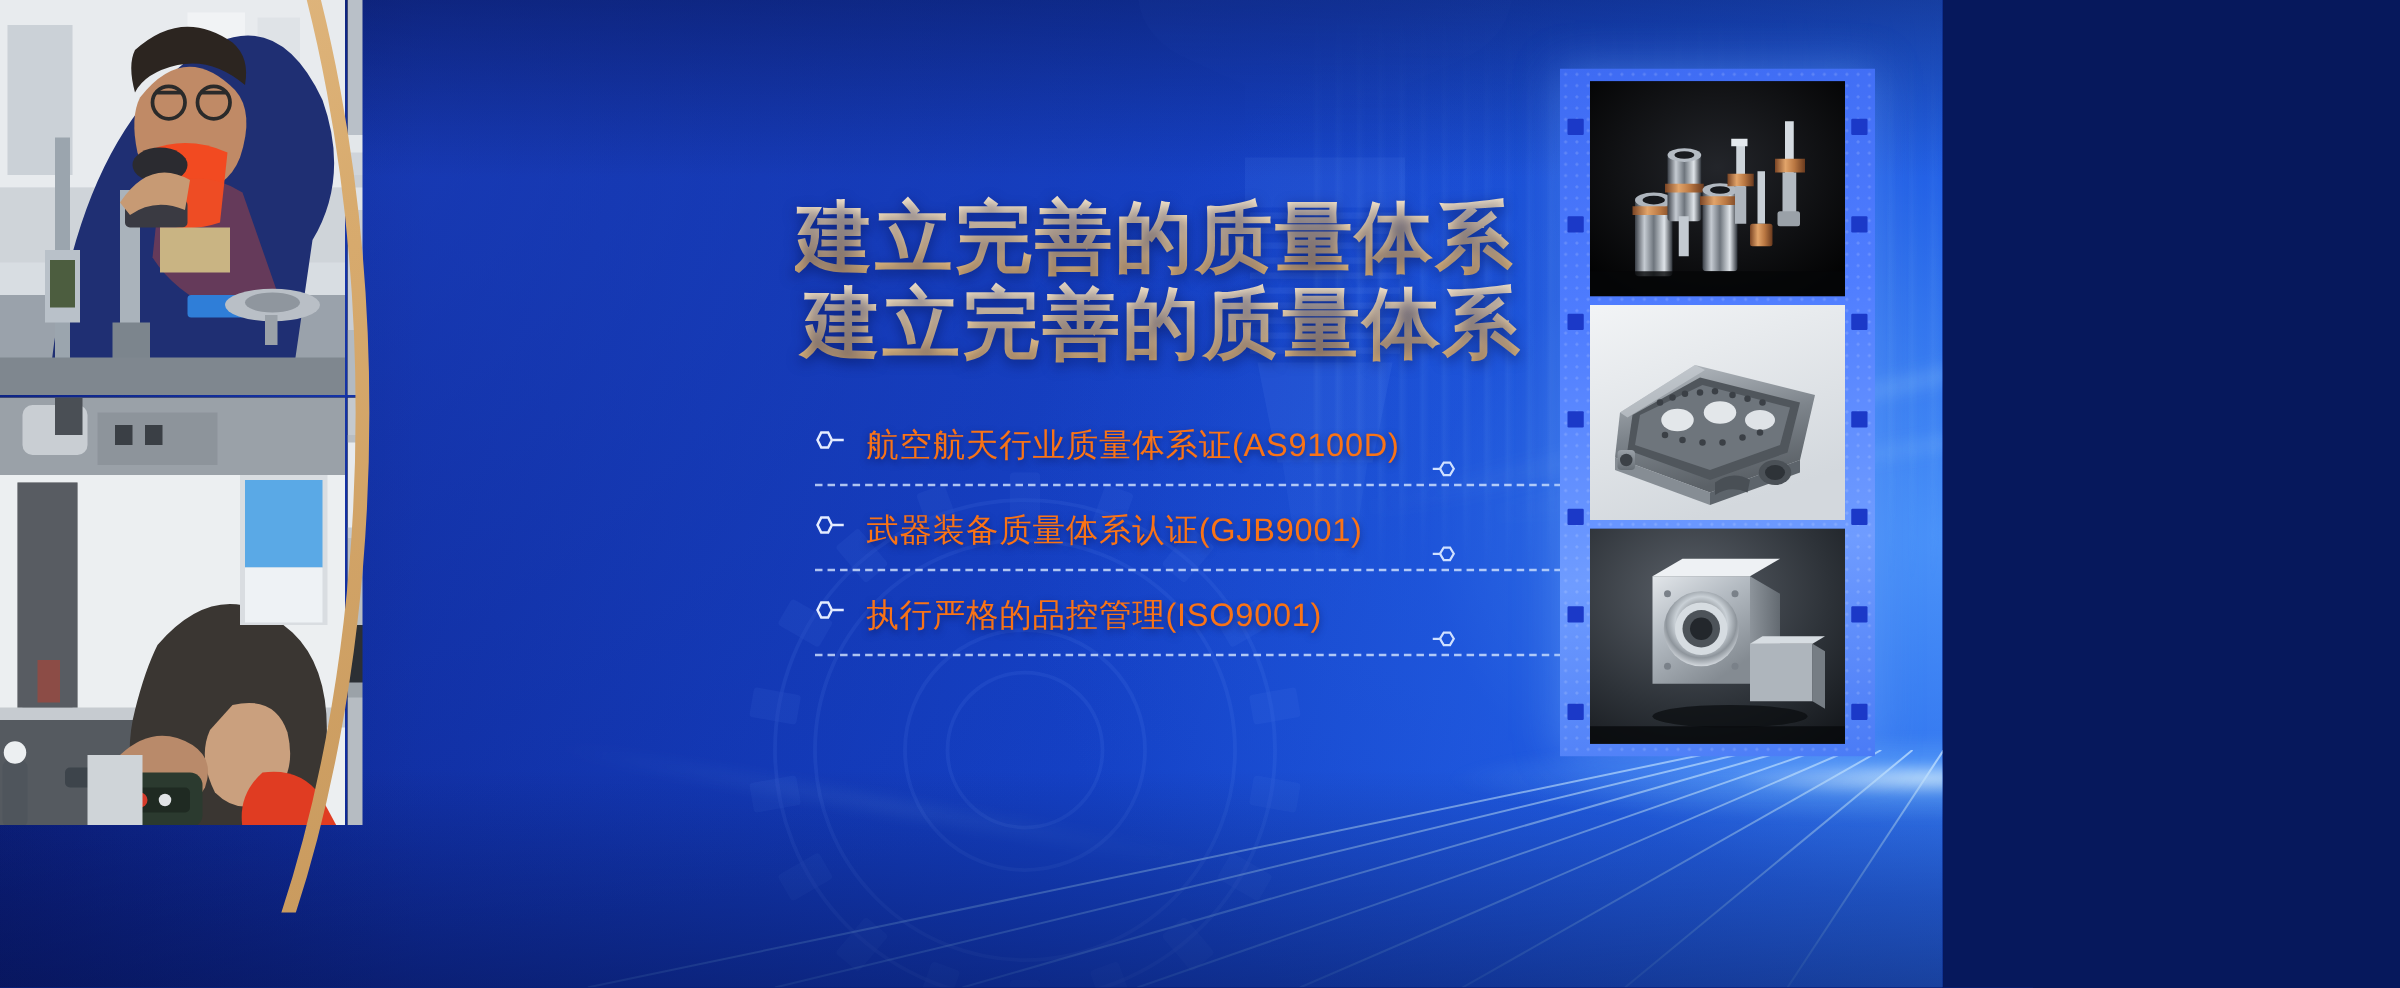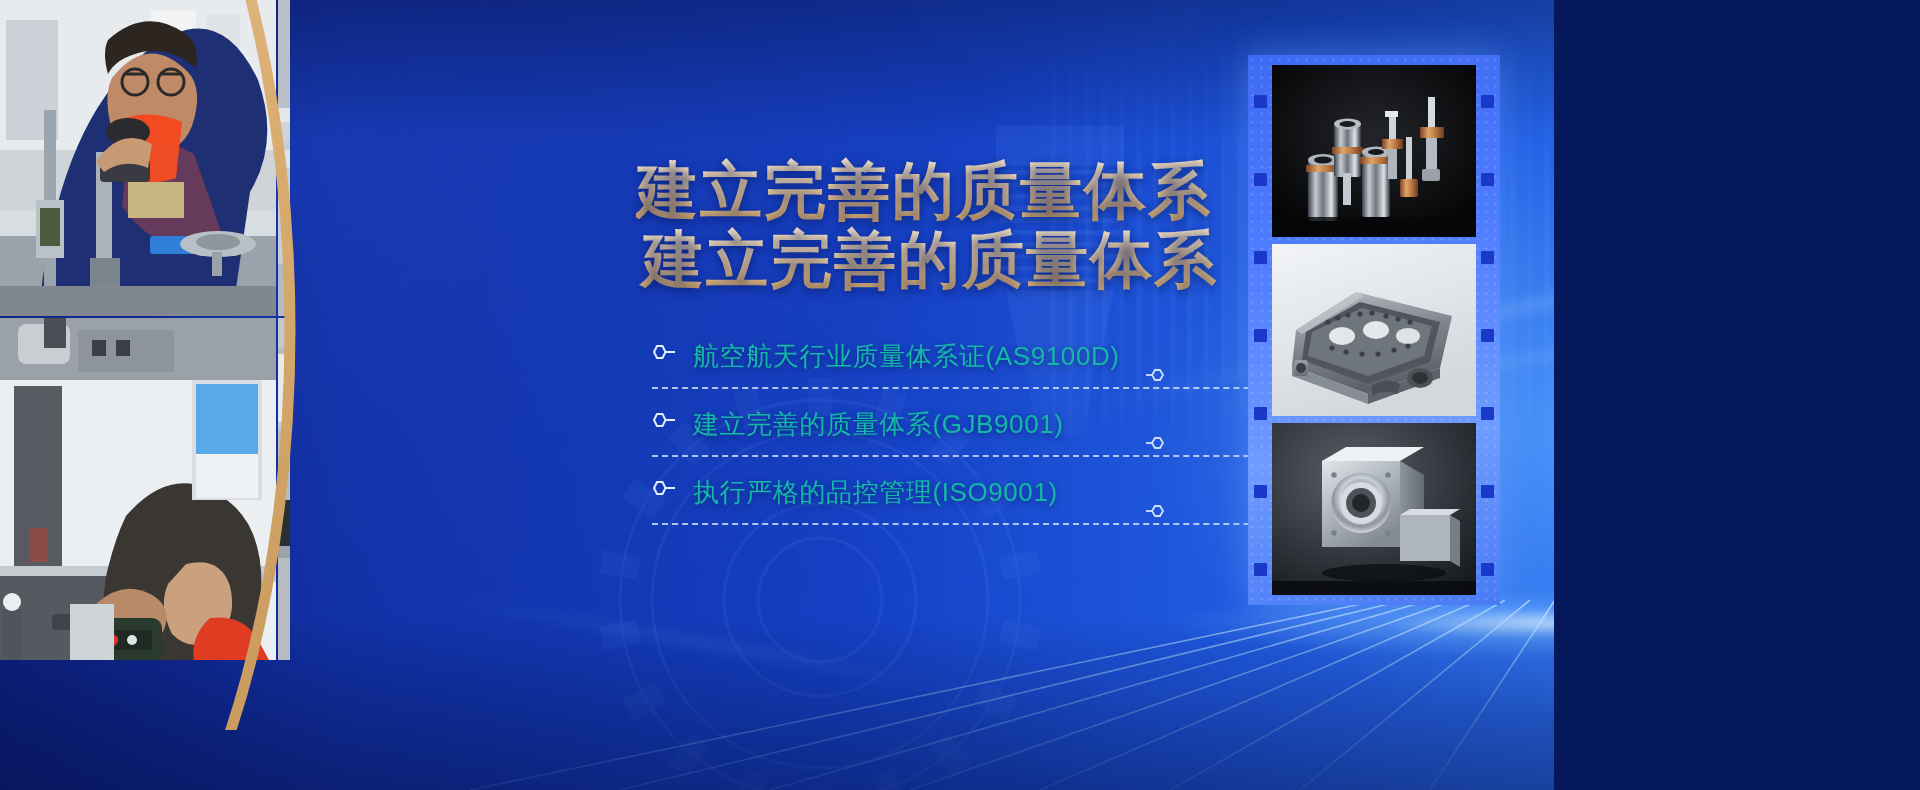--- a/index.html
+++ b/index.html
@@ -137,21 +137,21 @@
     position:relative;
     height:68px;
   }
   .cert-main{
     display:flex;align-items:center;gap:17px;
     height:47px;
   }
   .hex-marker{flex:0 0 auto;display:block;}
   .cert-label{
     font-size:26px;
-    color:#14b8a6;
+    color:#f97316;
     letter-spacing:.6px;
     white-space:nowrap;
     text-shadow:0 2px 6px rgba(3,14,72,.55);
     margin-top:10px;
   }
   .cert-dash{
     position:absolute;left:2px;right:-300px;bottom:7px;
     height:0;
     border-top:2px dashed rgba(214,230,255,.80);
   }
@@ -512,21 +512,21 @@
         <path d="M9 2 L14 2 L17 7 L14 12 L9 12 L6 7 Z" fill="none" stroke="#cfe0ff" stroke-width="1.8"></path>
       </svg>
     </div>
 
     <div class="cert-row">
       <div class="cert-main">
         <svg class="hex-marker" width="26" height="16" viewBox="0 0 26 16" aria-hidden="true">
           <path d="M7 2 L12.5 2 L15.5 8 L12.5 14 L7 14 L4 8 Z" fill="none" stroke="#e4ecff" stroke-width="2"></path>
           <line x1="16" y1="8" x2="25" y2="8" stroke="#e4ecff" stroke-width="2"></line>
         </svg>
-        <span class="cert-label">建立完善的质量体系(GJB9001)</span>
+        <span class="cert-label">武器装备质量体系认证(GJB9001)</span>
       </div>
       <div class="cert-dash"></div>
       <svg class="cert-endmark" width="24" height="14" viewBox="0 0 24 14" aria-hidden="true">
         <line x1="0" y1="7" x2="7" y2="7" stroke="#cfe0ff" stroke-width="1.8"></line>
         <path d="M9 2 L14 2 L17 7 L14 12 L9 12 L6 7 Z" fill="none" stroke="#cfe0ff" stroke-width="1.8"></path>
       </svg>
     </div>
 
     <div class="cert-row">
       <div class="cert-main">

